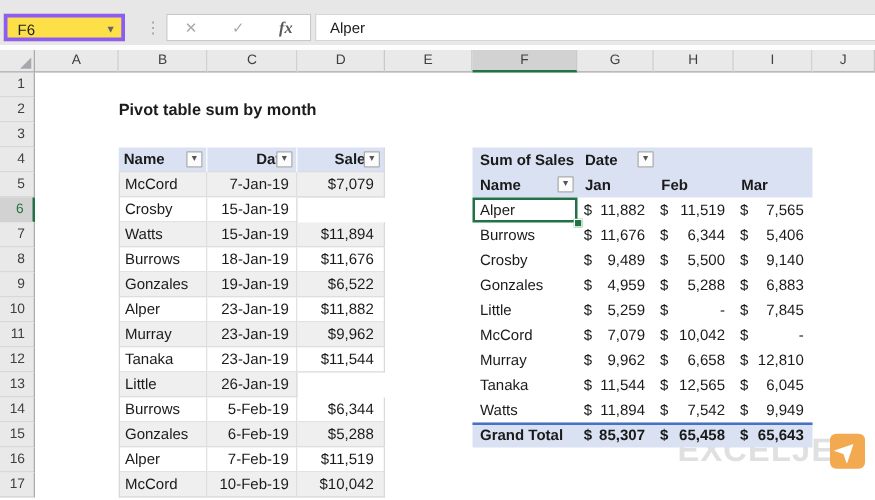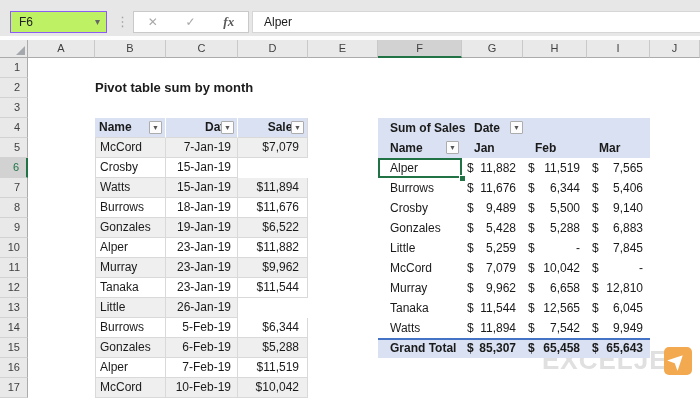--- a/index.html
+++ b/index.html
@@ -3,22 +3,22 @@
 <meta charset="utf-8">
 <style>
   html,body{margin:0;padding:0;}
   .screen{position:relative;width:700px;height:400px;background:#ffffff;overflow:hidden;
           font-family:"Liberation Sans",sans-serif;color:#1a1a1a;}
 
   
   .formula-row{position:absolute;left:0;top:0;width:700px;height:36px;
                background:var(--top-bar,#E7E7E7);}
   .formula-gap{position:absolute;left:0;top:36px;width:700px;height:4px;background:#fdfdfd;}
-  .name-box{position:absolute;left:10px;top:11px;width:97px;height:22px;background:#bef264;
-            border:1px solid #8b5cf6;box-sizing:border-box;font-size:12px;line-height:20px;}
+  .name-box{position:absolute;left:3px;top:11px;width:97px;height:22px;background:#fde047;
+            border:3px solid #8b5cf6;box-sizing:border-box;font-size:12px;line-height:20px;}
   .nb-text{padding-left:8px;color:#222;}
   .nb-arrow{position:absolute;right:6px;top:0;color:#666;font-size:10px;line-height:20px;}
   .bar-dots{position:absolute;left:116px;top:11px;width:10px;height:22px;color:#A3A3A3;
             font-size:13px;line-height:22px;text-align:center;}
   .fx-box{position:absolute;left:133px;top:11px;width:116px;height:22px;background:#fff;
           border:1px solid #C9C9C9;box-sizing:border-box;display:flex;align-items:center;
           justify-content:space-around;}
   .fxb{font-size:12px;color:#A8A8A8;}
   .fxb.fx{font-style:italic;font-weight:bold;font-family:"Liberation Serif",serif;color:#595959;font-size:13px;}
   .formula-input{position:absolute;left:252px;top:11px;width:448px;height:22px;background:#fff;
@@ -70,21 +70,21 @@
         font-size:7px;line-height:11px;text-align:center;color:#555;}
 
   
   .pvt-bg{position:absolute;left:378px;top:118px;width:272px;height:40px;
           background:var(--header-fill,#D9E1F2);}
   .pvt-grand-bg{position:absolute;left:378px;top:338px;width:272px;height:20px;box-sizing:border-box;
           background:var(--header-fill,#D9E1F2);border-top:2px solid var(--grand-total-border,#4472C4);}
   .pvt-cell{position:absolute;height:20px;line-height:20px;font-size:12px;box-sizing:border-box;
             white-space:nowrap;}
   .bold{font-weight:bold;}
-  .pl{padding-left:12px;}
+  .pl{padding-left:6px;}
   .acct{display:flex;justify-content:space-between;padding:0 7px 0 5px;}
 
   
   .sel-cell{position:absolute;left:378px;top:158px;width:84px;height:20px;box-sizing:border-box;
             border:2px solid var(--excel-green,#217346);z-index:6;background:transparent;}
   .sel-handle{position:absolute;left:459px;top:175px;width:5px;height:5px;z-index:7;
               background:var(--excel-green,#217346);border:1px solid #fff;box-sizing:content-box;}
 
   
   .wm-text{position:absolute;left:542px;top:345px;font-size:26px;font-weight:bold;
@@ -266,21 +266,21 @@
         <span>$</span>
         <span>5,500</span>
       </div>
       <div class="pvt-cell acct" style="left: 587px; top: 198px; width: 63px;">
         <span>$</span>
         <span>9,140</span>
       </div>
       <div class="pvt-cell pl" style="left: 378px; top: 218px; width: 84px;"><span>Gonzales</span></div>
       <div class="pvt-cell acct" style="left: 462px; top: 218px; width: 61px;">
         <span>$</span>
-        <span>5,428</span>
+        <span>4,959</span>
       </div>
       <div class="pvt-cell acct" style="left: 523px; top: 218px; width: 64px;">
         <span>$</span>
         <span>5,288</span>
       </div>
       <div class="pvt-cell acct" style="left: 587px; top: 218px; width: 63px;">
         <span>$</span>
         <span>6,883</span>
       </div>
       <div class="pvt-cell pl" style="left: 378px; top: 238px; width: 84px;"><span>Little</span></div>

